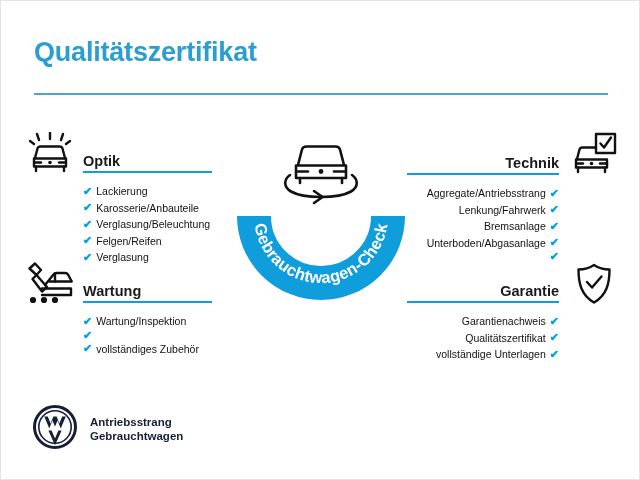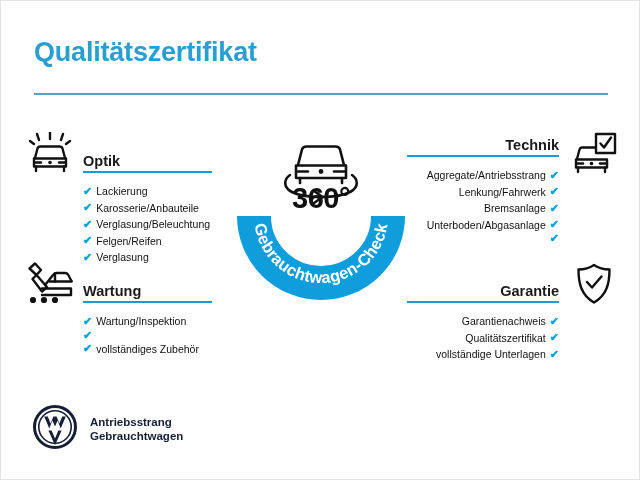--- a/index.html
+++ b/index.html
@@ -50,21 +50,21 @@
   .left .item{justify-content:flex-start;}
 
   
   .right .sec-title{right:0;}
   .right .sec-rule{width:100%;}
   .right .item{justify-content:flex-end;}
 
   
   #sec-optik{left:82px;top:138px;width:118px;}
   #sec-wartung{left:82px;top:268px;width:118px;text-align:center;}
-  #sec-technik{left:406px;top:122px;width:152px;}
+  #sec-technik{left:406px;top:140px;width:152px;}
   #sec-garantie{left:406px;top:268px;width:152px;}
 
   
   #sec-optik .sec-rule{width:129px;}
   #sec-wartung .sec-rule{width:129px;}
   #sec-technik .sec-rule{width:152px;}
   #sec-garantie .sec-rule{width:152px;}
 
   
   .sec-icon{position:absolute;}
@@ -179,21 +179,20 @@
         <line x1="70.5" y1="50.5" x2="82" y2="50.5"></line>
         <line x1="108" y1="50.5" x2="119.5" y2="50.5"></line>
       </g>
       <circle cx="95" cy="50.5" r="2.4" fill="#111"></circle>
       <g fill="none" stroke="#111" stroke-width="2.6" stroke-linecap="round">
         <path d="M64 54 C58 58 57 66 65 70.5 C72 74.5 84 76 95 76"></path>
         <path d="M126 54 C132 58 133 66 125 70.5 C118 74.5 106 76 95 76"></path>
         <path d="M88 70 L96.5 76 L88 82"></path>
       </g>
     </svg>
-    <div class="badge-num">360°</div>
   </div>
 
   <div class="section left" id="sec-optik">
     <div class="sec-head">
       <div class="sec-title">Optik</div>
       <div class="sec-rule"></div>
     </div>
     <div class="items">
       <div class="item">
           <span class="chk">✔</span>

